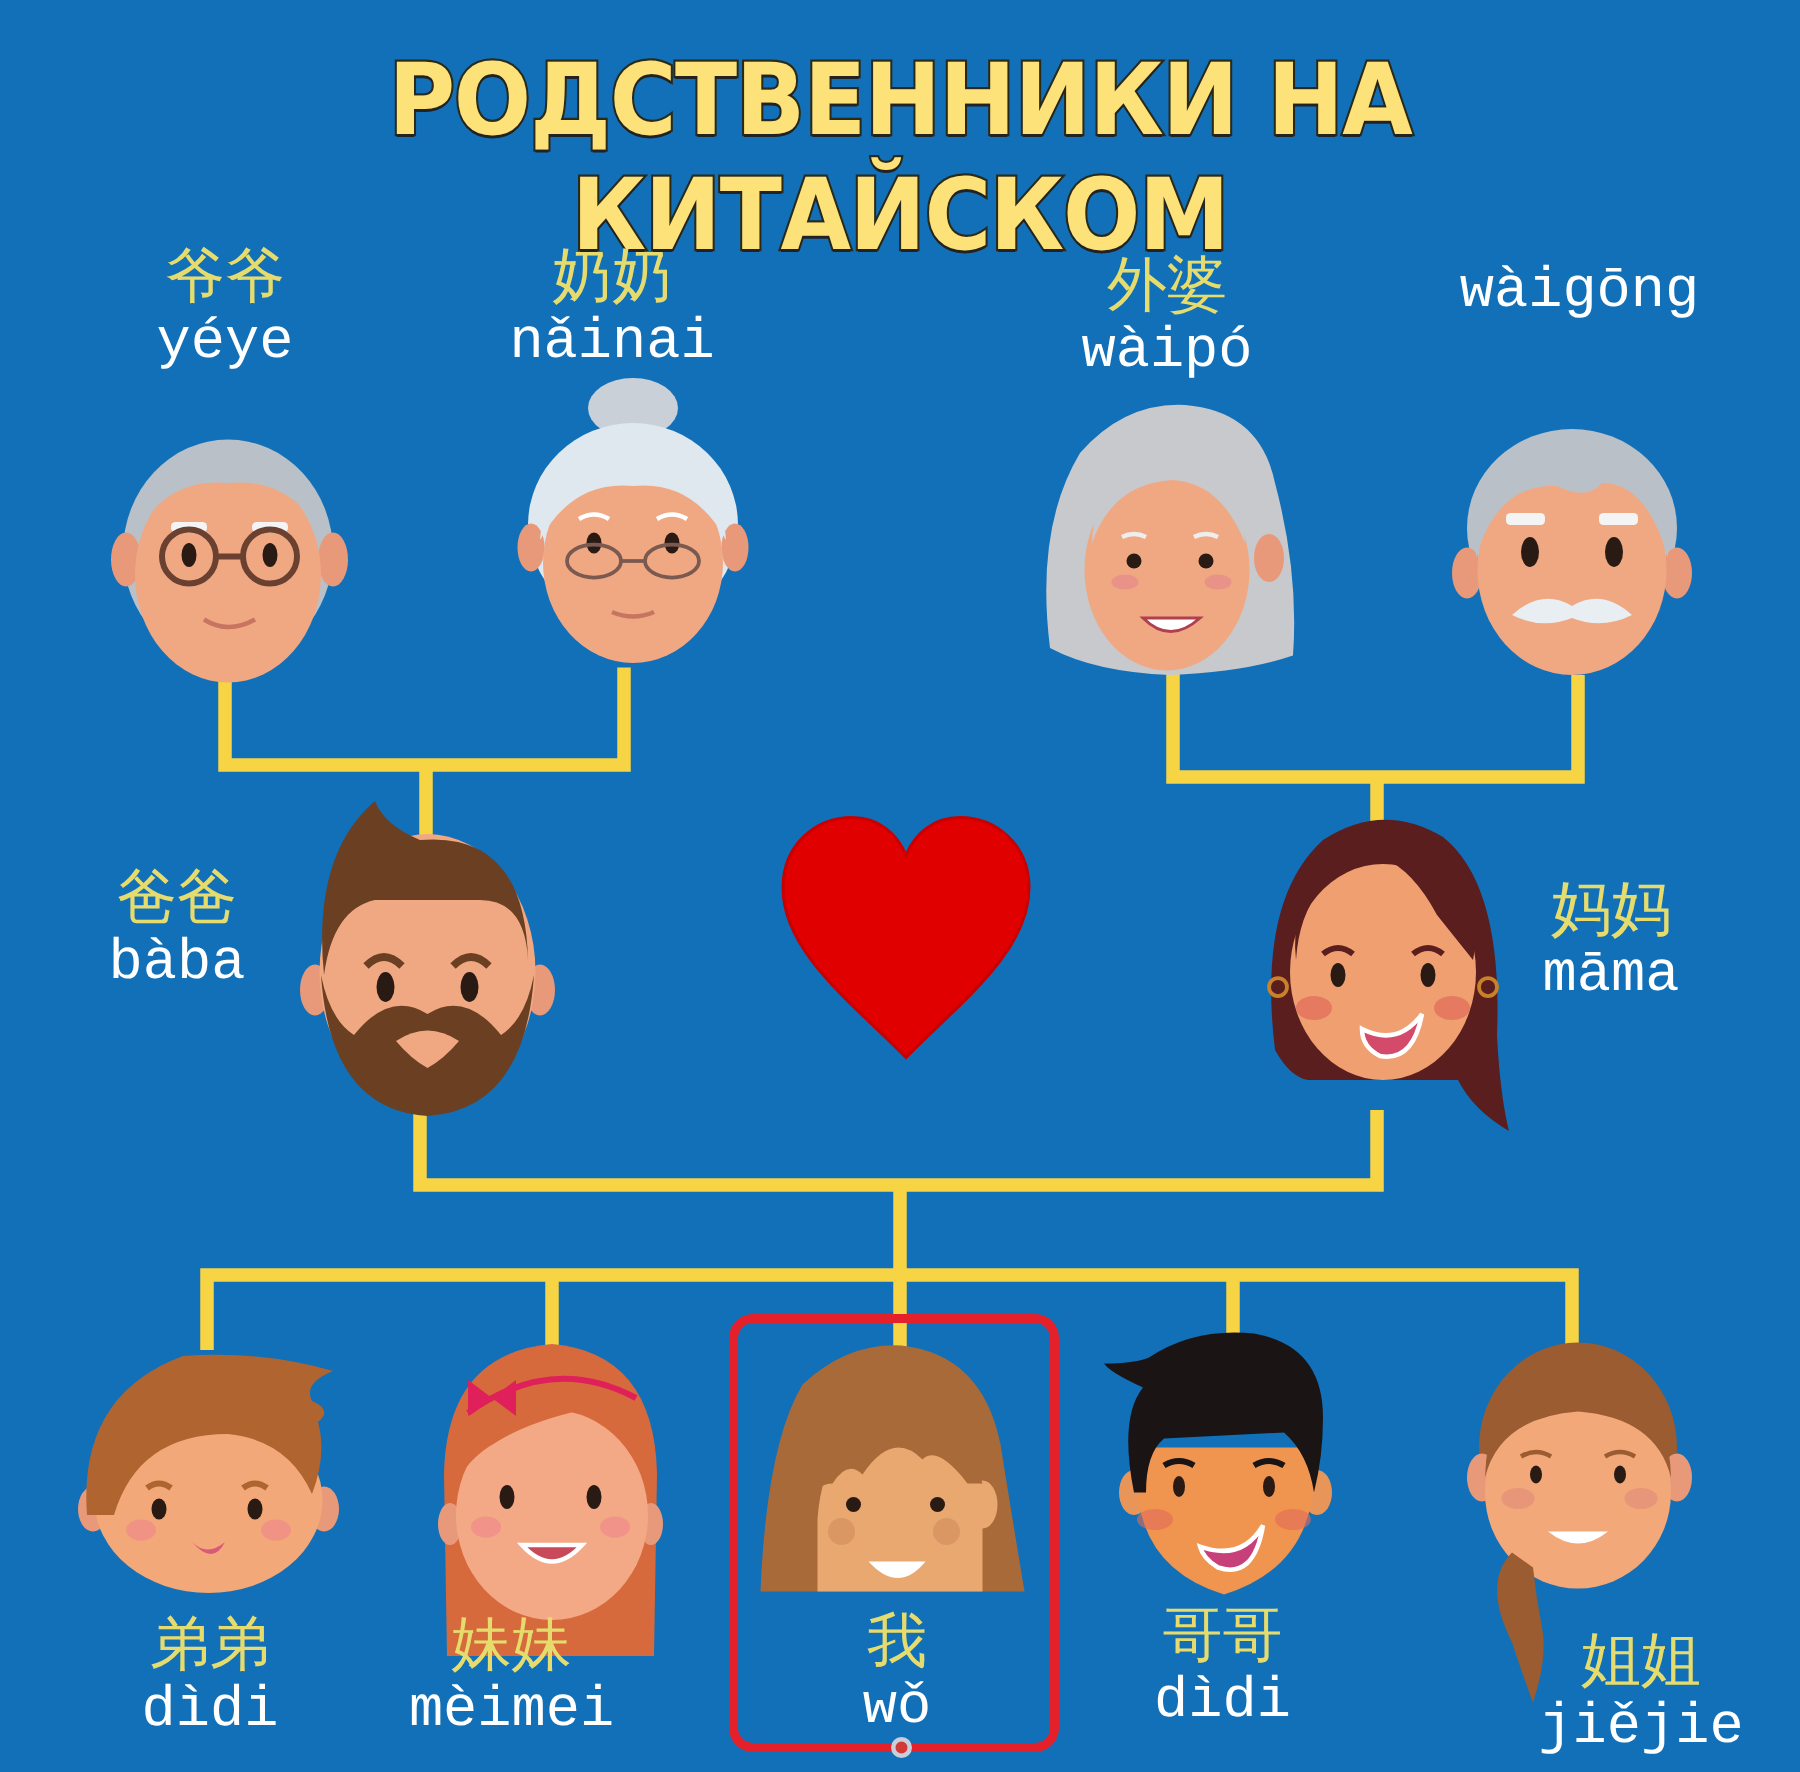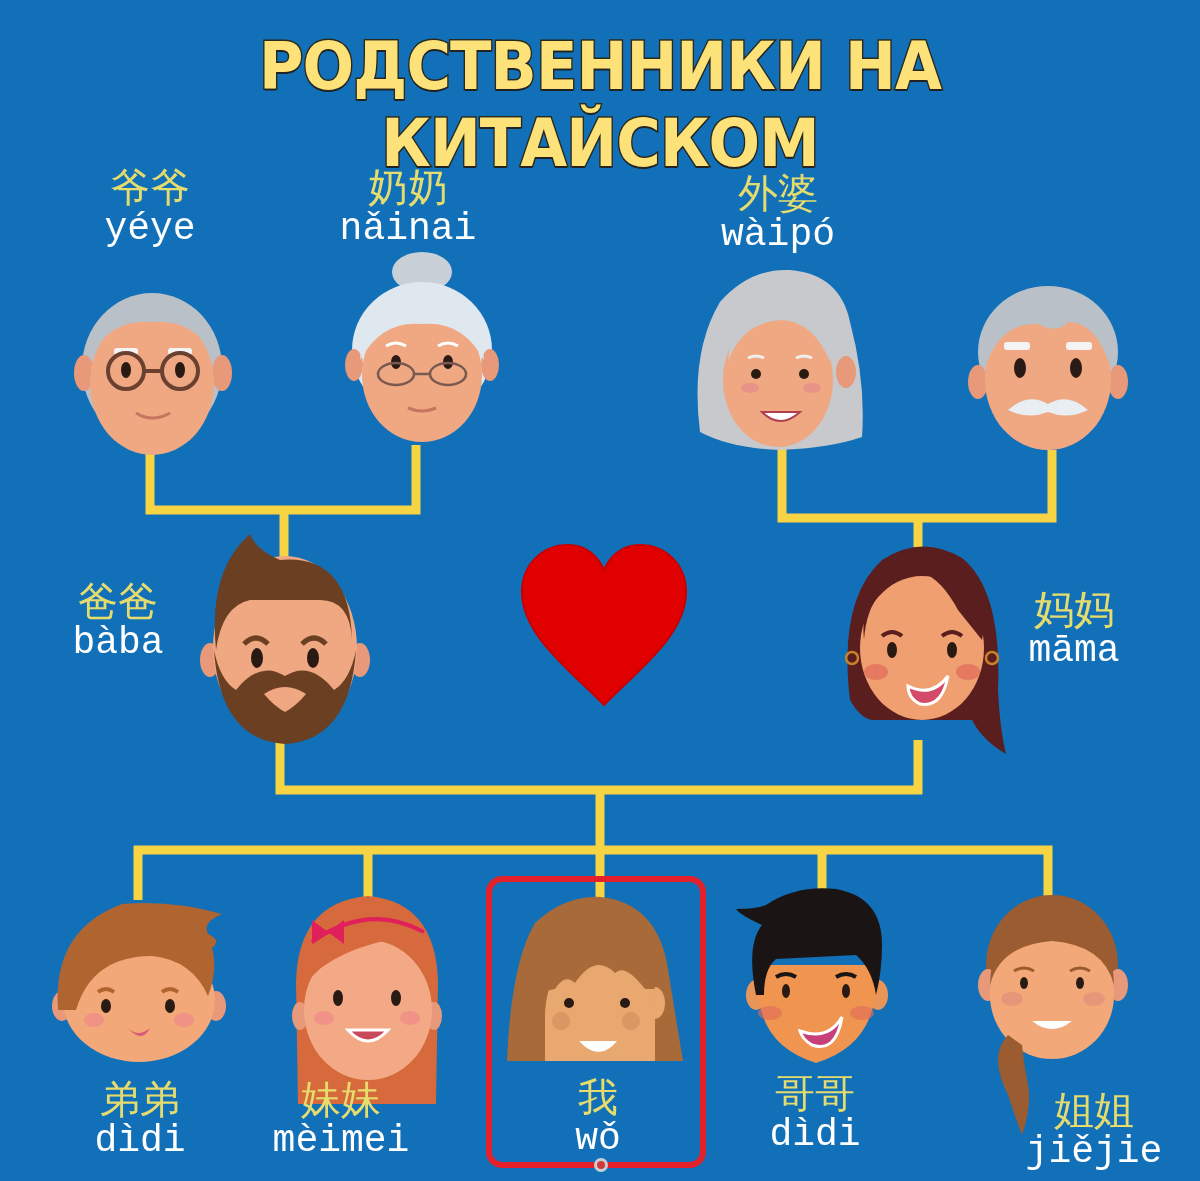--- a/index.html
+++ b/index.html
@@ -1,21 +1,21 @@
 <!DOCTYPE html>
 <html><head>
 <meta charset="utf-8">
 <style>
   html,body{margin:0;padding:0;}
   body{width:1200px;height:1181px;background:#1270b8;position:relative;overflow:hidden;font-family:"DejaVu Sans","Liberation Sans",sans-serif;}
   .title{position:absolute;left:0;top:28px;width:1200px;text-align:center;font-family:"DejaVu Sans","Liberation Sans",sans-serif;font-weight:bold;font-size:66px;letter-spacing:-1px;color:#fde27a;
     -webkit-text-stroke:3px #2a2a1a;paint-order:stroke fill;text-shadow:0 2px 0 #222;transform:scaleX(0.92);transform-origin:center;}
   svg.tree{position:absolute;left:0;top:0;}
   .label{position:absolute;text-align:center;transform:translateX(-50%);line-height:1;white-space:nowrap;}
-  .label .zh{display:block;color:#e6dc6e;font-size:40px;font-family:Liberation Serif, serif;}
+  .label .zh{display:block;color:#e6dc6e;font-size:40px;font-family:Liberation Mono, monospace;}
   .label .py{display:block;color:#ffffff;font-size:38px;margin-top:2px;font-family:Liberation Mono, monospace;}
   .face{position:absolute;}
   .selection{position:absolute;left:486px;top:876px;width:220px;height:292px;border:6px solid #e4202a;border-radius:16px;box-sizing:border-box;}
   .cursor{position:absolute;left:594px;top:1158px;width:14px;height:14px;border-radius:50%;border:3px solid #c9cfd8;box-sizing:border-box;background:#d23a3a;}
 </style>
 </head>
 <body>
 
 <div class="title">РОДСТВЕННИКИ НА КИТАЙСКОМ</div>
 
@@ -205,20 +205,21 @@
 </div>
 <div class="label" style="left:408px;top:168px">
   <span class="zh">奶奶</span>
   <span class="py">nǎinai</span>
 </div>
 <div class="label" style="left:778px;top:174px">
   <span class="zh">外婆</span>
   <span class="py">wàipó</span>
 </div>
 <div class="label" style="left:1053px;top:174px">
+  <span class="py">wàigōng</span>
 </div>
 
 <div class="label" style="left:118px;top:582px">
   <span class="zh">爸爸</span>
   <span class="py">bàba</span>
 </div>
 <div class="label" style="left:1074px;top:590px">
   <span class="zh">妈妈</span>
   <span class="py">māma</span>
 </div>

